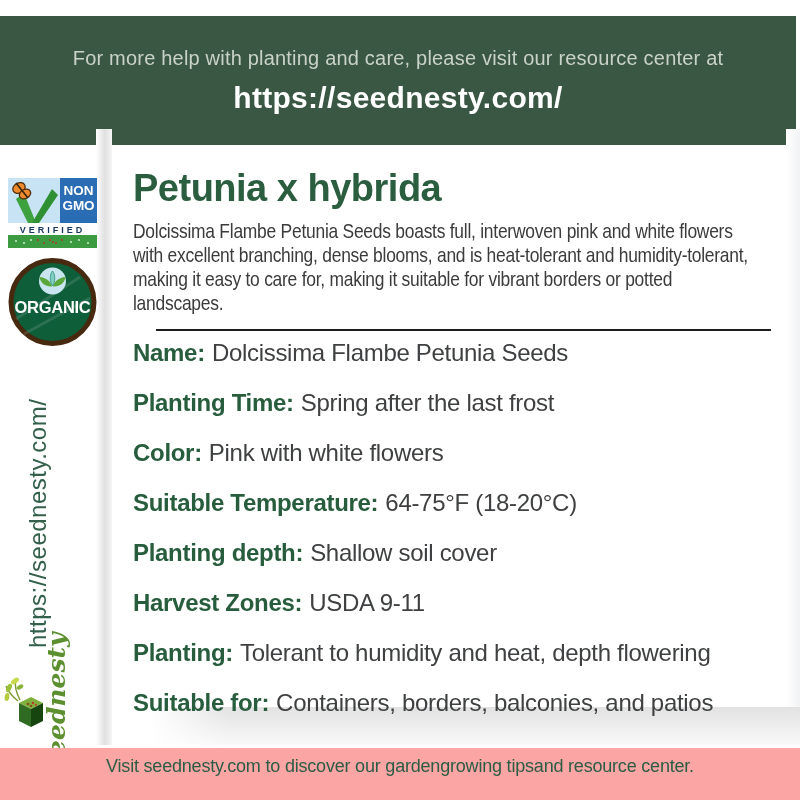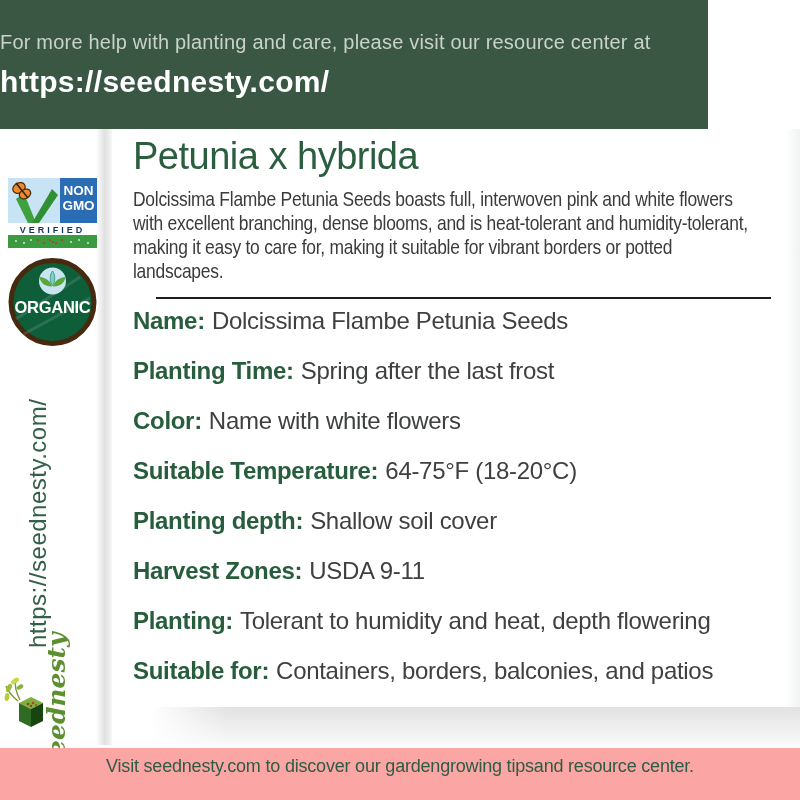--- a/index.html
+++ b/index.html
@@ -3,22 +3,22 @@
 <meta charset="utf-8">
 <style>
   html,body{margin:0;padding:0;}
   body{
     width:800px;height:800px;position:relative;overflow:hidden;
     background:#ffffff;
     font-family:"Liberation Sans", sans-serif;
   }
   
   .top-banner{
-    position:absolute;left:0;top:0;width:708px;height:129px;
-    background:#3a5744;
+    position:absolute;left:0;top:16px;width:796px;height:129px;
+    background:#3a5744;text-align:center;
   }
   .banner-line1{
     padding-top:31px;font-size:20px;color:#c9d2c8;letter-spacing:0.2px;
   }
   .banner-line2{
     margin-top:11px;font-size:30px;font-weight:bold;color:#ffffff;letter-spacing:0.3px;
   }
   
   .sidebar-fold{
     position:absolute;left:96px;top:129px;width:16px;height:616px;
@@ -44,21 +44,21 @@
   }
   .logo-cube{position:absolute;left:4px;top:674px;width:46px;height:66px;}
   .logo-script{
     position:absolute;left:42px;top:648px;height:122px;
     writing-mode:vertical-rl;transform:rotate(180deg);
     font-family:"DejaVu Serif", serif;font-style:italic;font-weight:bold;
     font-size:25px;color:#5c8f2f;
   }
   
   .main{position:absolute;left:133px;top:136px;width:660px;}
-  .title{font-size:38px;font-weight:normal;color:#2b5e3e;letter-spacing:-0.5px;line-height:1.1;}
+  .title{font-size:38px;font-weight:bold;color:#2b5e3e;letter-spacing:-0.5px;line-height:1.1;margin-top:32px;}
   .description{
     margin-top:9px;width:748px;font-size:21px;line-height:24px;color:#3b3b3d;
     letter-spacing:-0.3px;transform:scaleX(0.83);transform-origin:left top;
   }
   .divider{margin-top:14px;width:615px;border:none;border-top:2px solid #1d1d1d;}
   .fields{}
   .field{margin-bottom:22px;font-size:24px;line-height:28px;white-space:nowrap;}
   .field-label{font-weight:bold;color:#275d3c;letter-spacing:-0.3px;margin-right:7px;}
   .field-value{color:#3f4041;letter-spacing:-0.3px;}
   
@@ -158,21 +158,21 @@
   <div class="description">Dolcissima Flambe Petunia Seeds boasts full, interwoven pink and white flowers with excellent branching, dense blooms, and is heat-tolerant and humidity-tolerant, making it easy to care for, making it suitable for vibrant borders or potted landscapes.</div>
   <hr class="divider">
   <div class="fields">
     <div class="field">
       <span class="field-label">Name:</span><span class="field-value">Dolcissima Flambe Petunia Seeds</span>
     </div>
     <div class="field">
       <span class="field-label">Planting Time:</span><span class="field-value">Spring after the last frost</span>
     </div>
     <div class="field">
-      <span class="field-label">Color:</span><span class="field-value">Name with white flowers</span>
+      <span class="field-label">Color:</span><span class="field-value">Pink with white flowers</span>
     </div>
     <div class="field">
       <span class="field-label">Suitable Temperature:</span><span class="field-value">64-75°F (18-20°C)</span>
     </div>
     <div class="field">
       <span class="field-label">Planting depth:</span><span class="field-value">Shallow soil cover</span>
     </div>
     <div class="field">
       <span class="field-label">Harvest Zones:</span><span class="field-value">USDA 9-11</span>
     </div>

